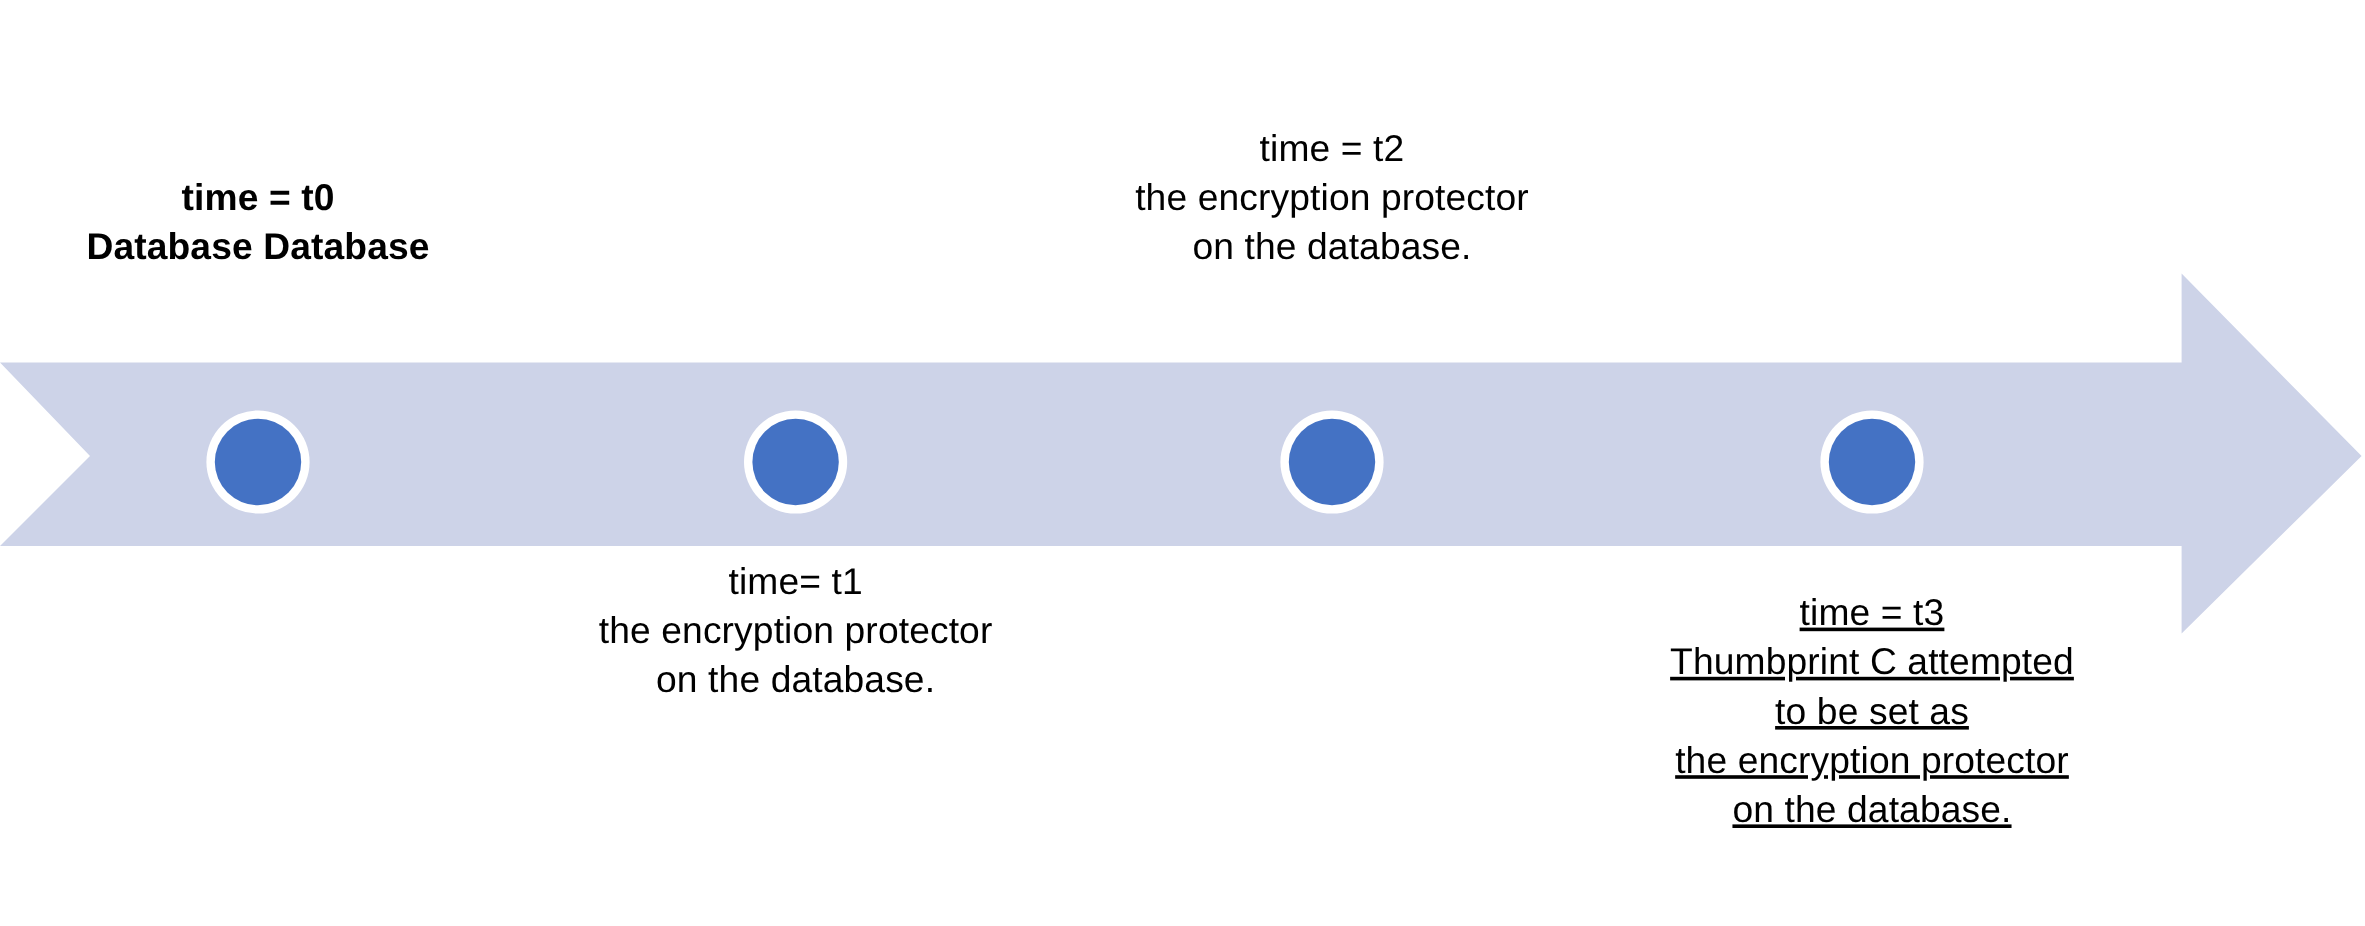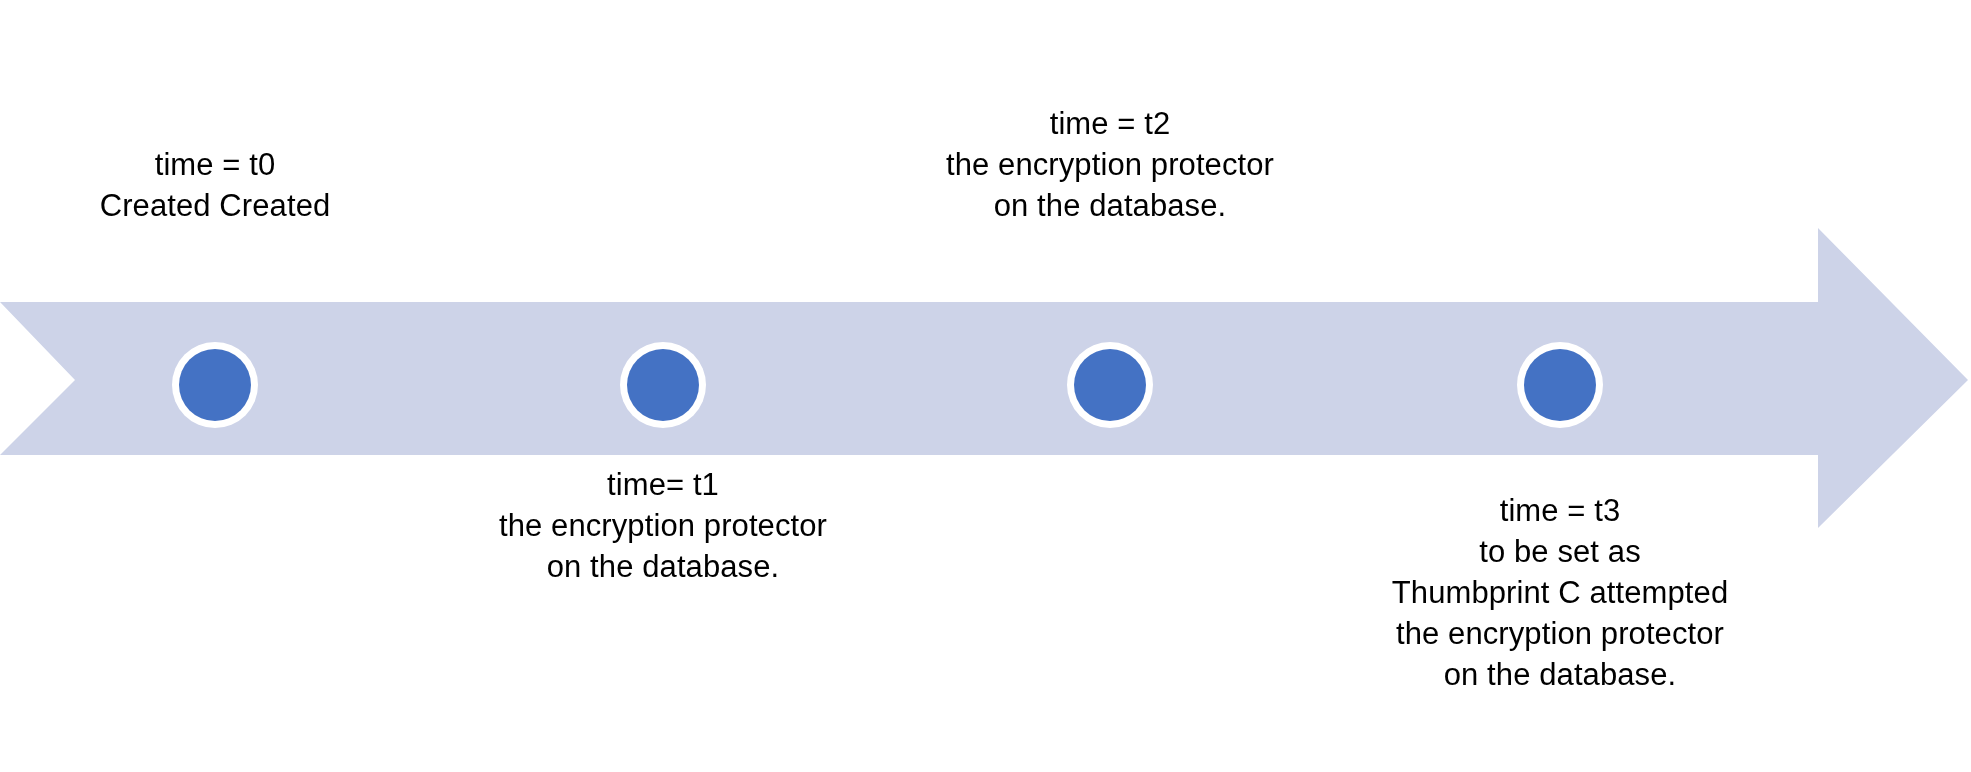--- a/index.html
+++ b/index.html
@@ -57,43 +57,43 @@
 </style>
 </head>
 <body>
 
 <div id="stage">
 
   <svg class="timeline-arrow" viewBox="0 0 1971 772" width="1971" height="772" xmlns="http://www.w3.org/2000/svg">
     <polygon points="0,302 75,380 0,455 1818,455 1818,528 1968,380 1818,228 1818,302" fill="#CDD3E8"></polygon>
   </svg>
 
-  <div class="label-block above" style="left:215px; bottom:546px;">
+  <div class="label-block above" style="left:215px; bottom:546px;font-weight:bold;">
     <span class="label-line">time = t0</span>
-    <span class="label-line">Created Created</span>
+    <span class="label-line">Database Database</span>
   </div>
 
   <div class="label-block above" style="left:1110px; bottom:546px;">
     <span class="label-line">time = t2</span>
     <span class="label-line">the encryption protector</span>
     <span class="label-line">on the database.</span>
   </div>
 
   <div class="milestone" style="left:215px;  top:385px;"></div>
   <div class="milestone" style="left:663px;  top:385px;"></div>
   <div class="milestone" style="left:1110px; top:385px;"></div>
   <div class="milestone" style="left:1560px; top:385px;"></div>
 
   <div class="label-block" style="left:663px; top:464px;">
     <span class="label-line">time= t1</span>
     <span class="label-line">the encryption protector</span>
     <span class="label-line">on the database.</span>
   </div>
 
-  <div class="label-block" style="left:1560px; top:490px;">
+  <div class="label-block" style="left:1560px; top:490px;text-decoration:underline;">
     <span class="label-line">time = t3</span>
+    <span class="label-line">Thumbprint C attempted</span>
     <span class="label-line">to be set as</span>
-    <span class="label-line">Thumbprint C attempted</span>
     <span class="label-line">the encryption protector</span>
     <span class="label-line">on the database.</span>
   </div>
 
 </div>
 
 </body></html>

